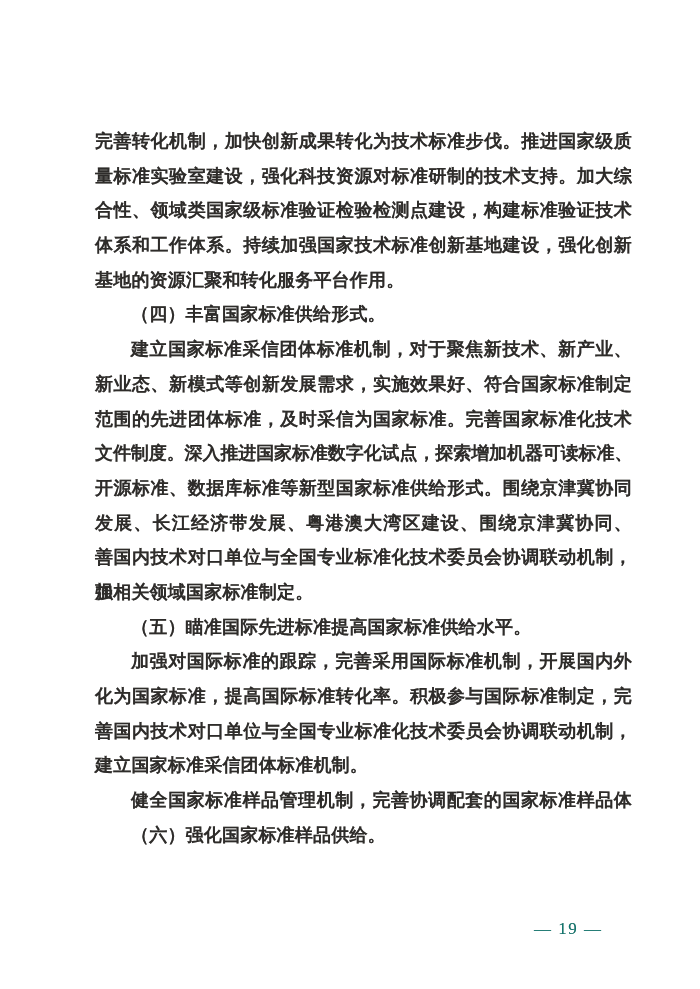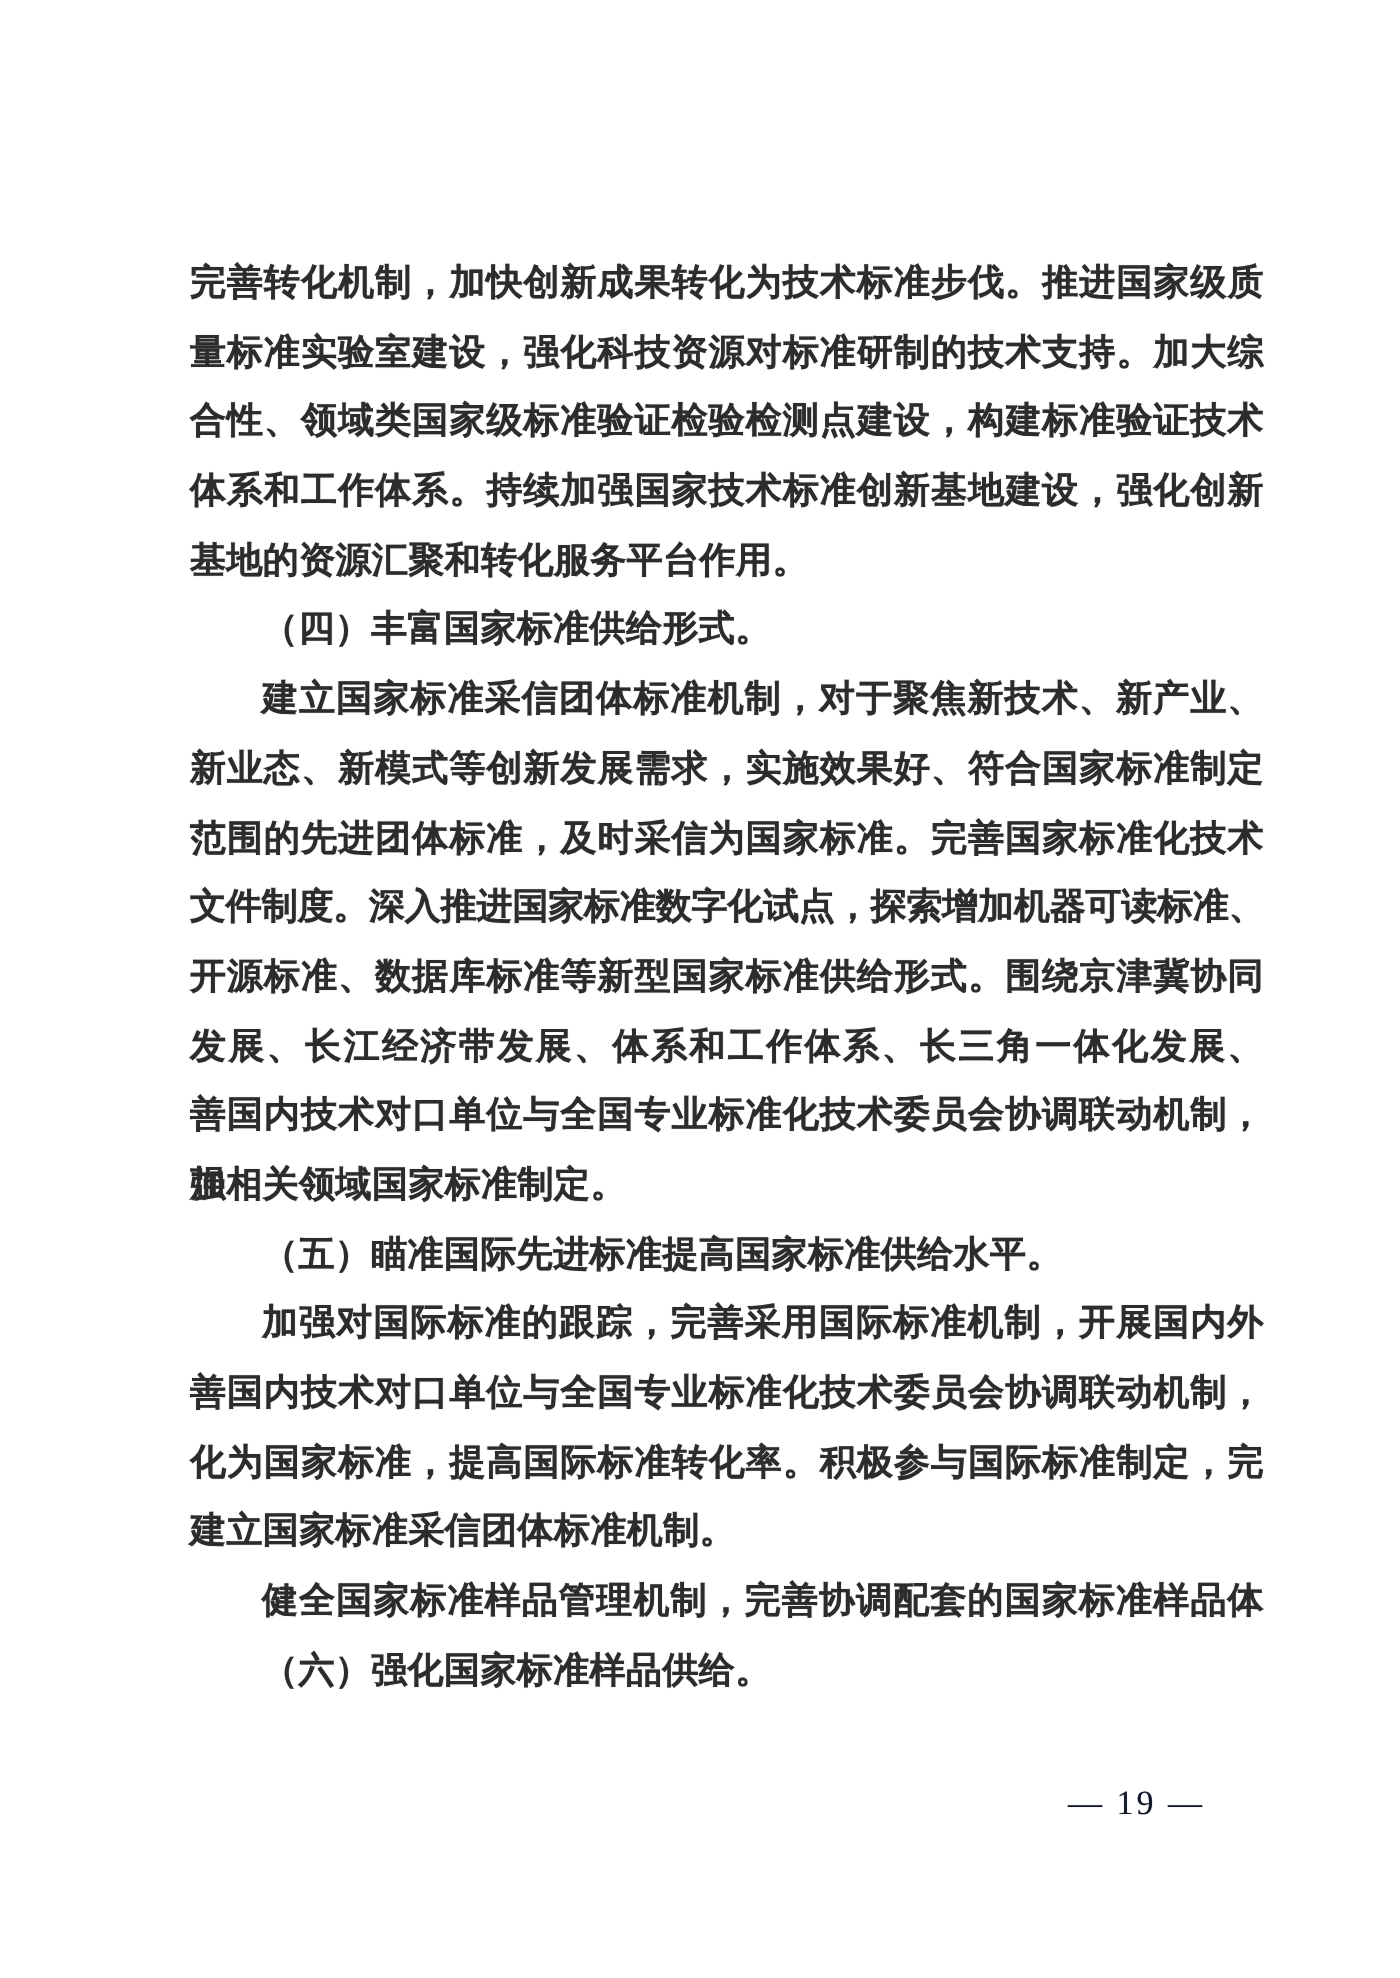--- a/index.html
+++ b/index.html
@@ -41,25 +41,25 @@
   .line.indent {
     text-indent: 36px;
   }
   
   .line.tight {
     letter-spacing: -0.45px;
   }
   .page-footer {
     position: absolute;
     left: 534px;
-    top: 888px;
+    top: 915px;
     font-size: 17px;
     line-height: 28px;
     letter-spacing: 1.5px;
-    color: #0f172a;
+    color: #0f766e;
     text-shadow: 0 0 0.5px rgba(46, 44, 42, 0.45);
     white-space: nowrap;
   }
 </style>
 </head>
 <body>
 
 <div class="page">
 
   <div class="text-block">
@@ -70,29 +70,29 @@
     <div class="line">体系和工作体系。持续加强国家技术标准创新基地建设，强化创新</div>
     <div class="line short">基地的资源汇聚和转化服务平台作用。</div>
 
     <div class="line short indent">（四）丰富国家标准供给形式。</div>
 
     <div class="line indent">建立国家标准采信团体标准机制，对于聚焦新技术、新产业、</div>
     <div class="line">新业态、新模式等创新发展需求，实施效果好、符合国家标准制定</div>
     <div class="line">范围的先进团体标准，及时采信为国家标准。完善国家标准化技术</div>
     <div class="line tight">文件制度。深入推进国家标准数字化试点，探索增加机器可读标准、</div>
     <div class="line">开源标准、数据库标准等新型国家标准供给形式。围绕京津冀协同</div>
-    <div class="line">发展、长江经济带发展、体系和工作体系、长三角一体化发展、</div>
+    <div class="line">发展、长江经济带发展、粤港澳大湾区建设、围绕京津冀协同、</div>
     <div class="line">善国内技术对口单位与全国专业标准化技术委员会协调联动机制，加</div>
     <div class="line short">强相关领域国家标准制定。</div>
 
     <div class="line short indent">（五）瞄准国际先进标准提高国家标准供给水平。</div>
 
     <div class="line indent">加强对国际标准的跟踪，完善采用国际标准机制，开展国内外</div>
+    <div class="line">化为国家标准，提高国际标准转化率。积极参与国际标准制定，完</div>
     <div class="line">善国内技术对口单位与全国专业标准化技术委员会协调联动机制，</div>
-    <div class="line">化为国家标准，提高国际标准转化率。积极参与国际标准制定，完</div>
     <div class="line short">建立国家标准采信团体标准机制。</div>
 
     <div class="line indent">健全国家标准样品管理机制，完善协调配套的国家标准样品体</div>
 
     <div class="line short indent">（六）强化国家标准样品供给。</div>
 
   </div>
 
   <div class="page-footer">— 19 —</div>
 

